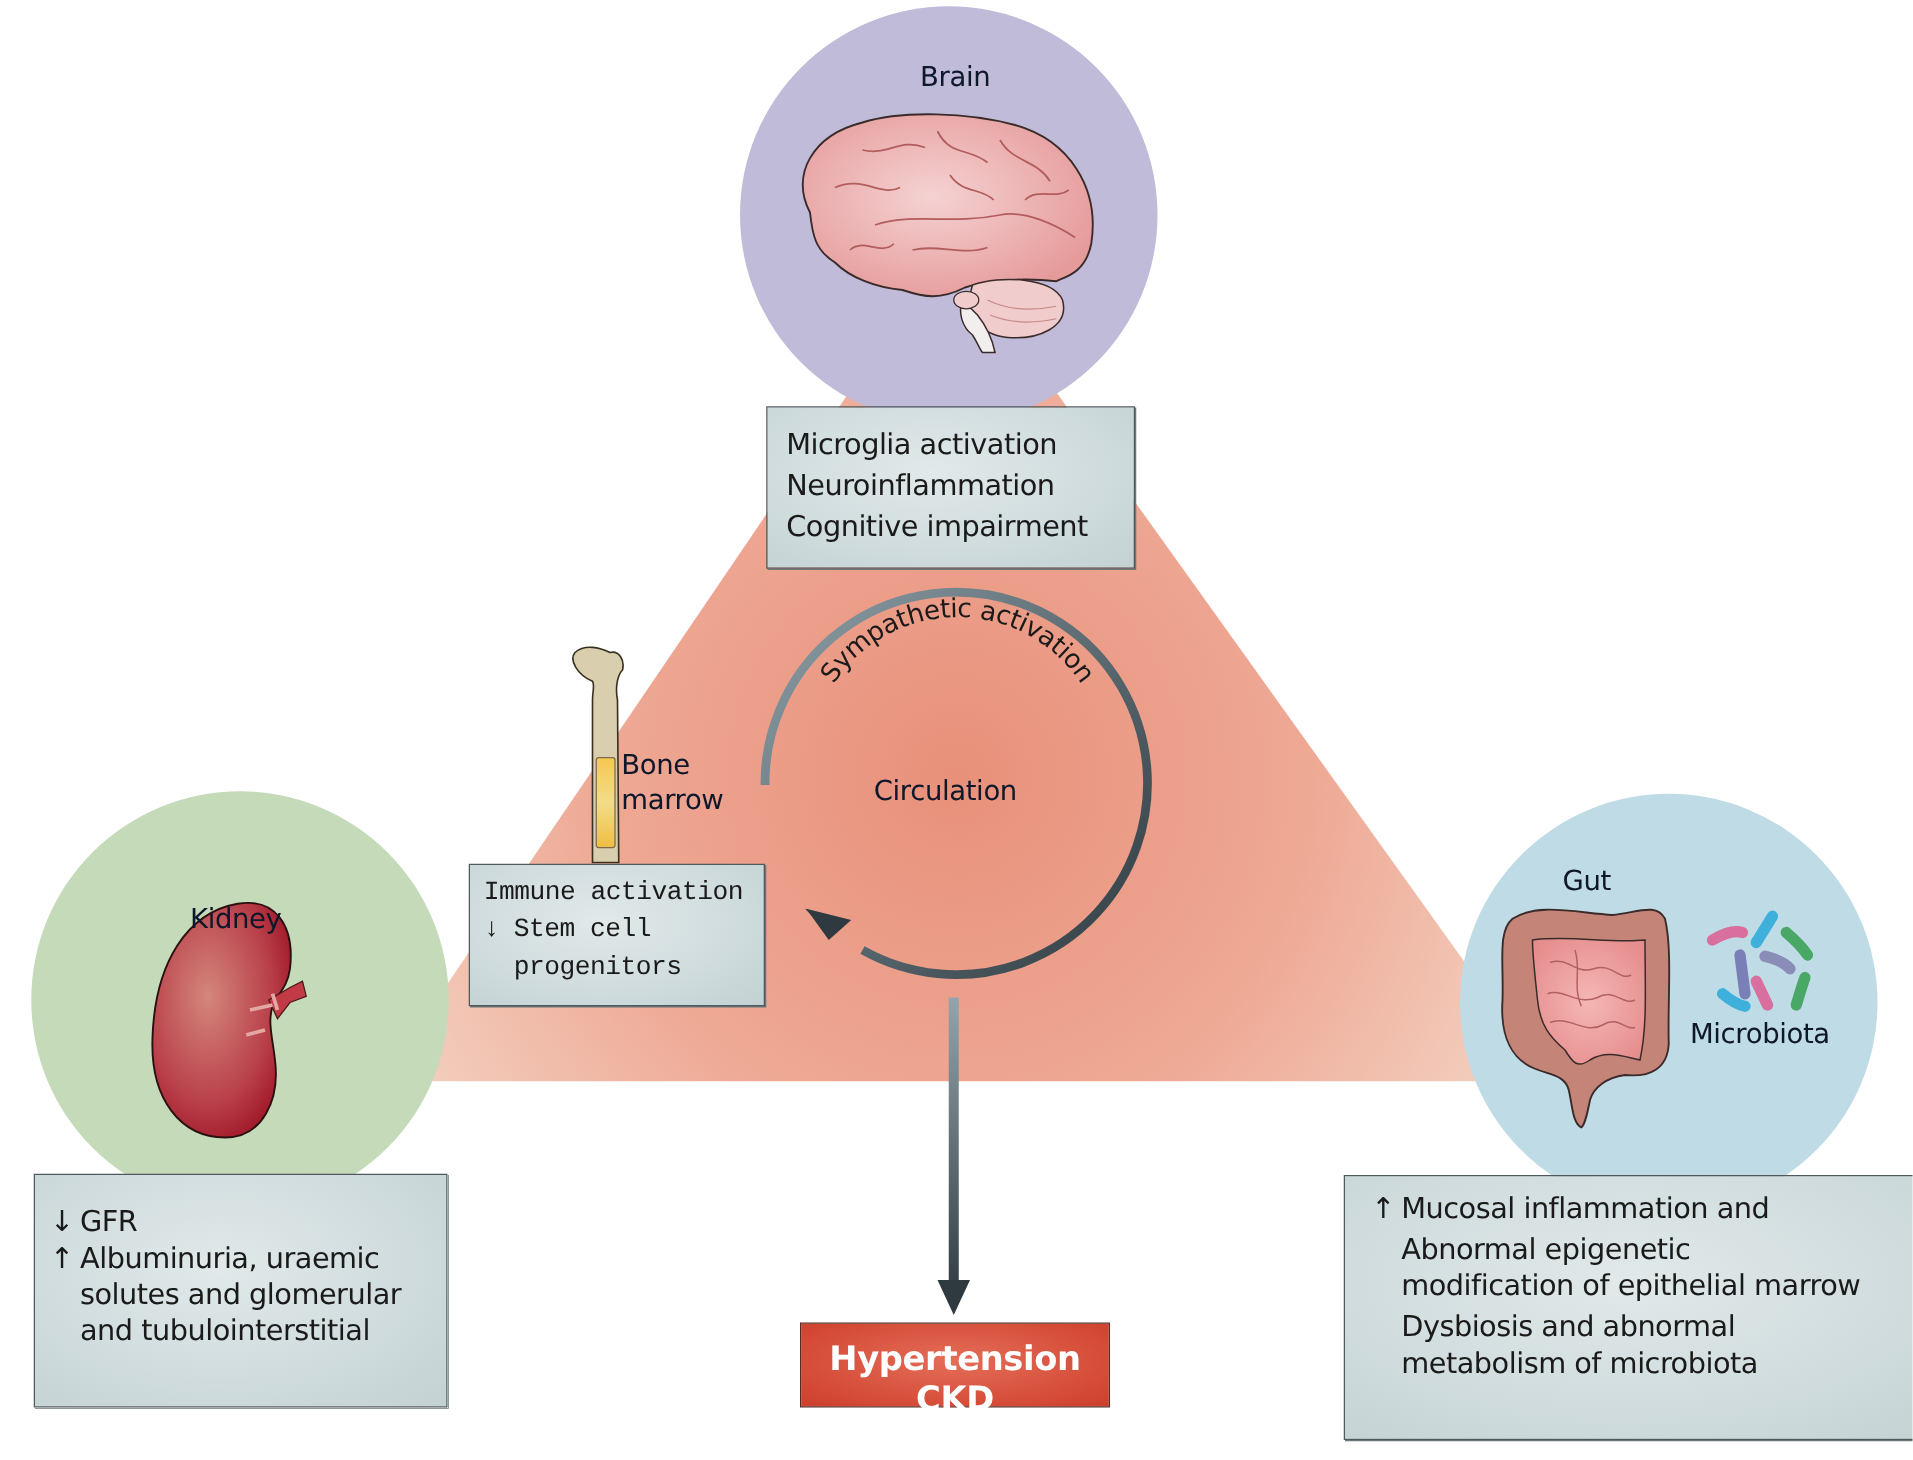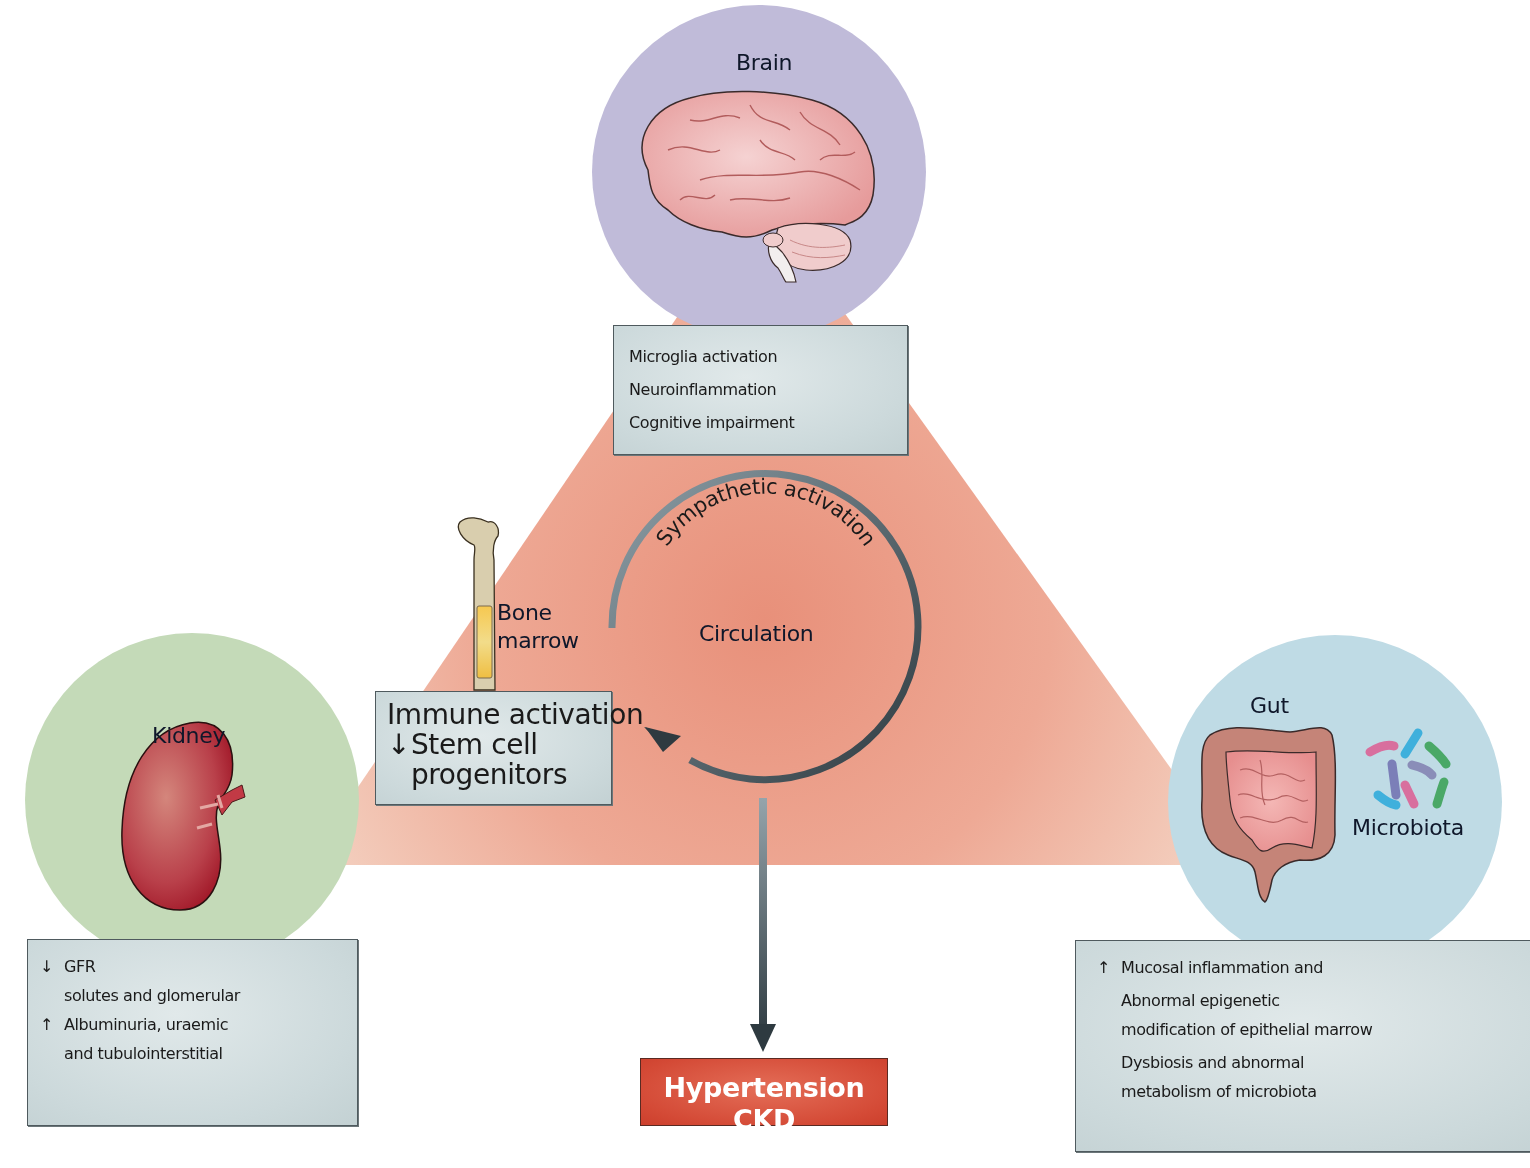--- a/index.html
+++ b/index.html
@@ -5,29 +5,29 @@
   html, body { margin: 0; padding: 0; background: #ffffff; }
   body { width: 1530px; height: 1168px; position: relative; overflow: hidden;
          font-family: "DejaVu Sans", sans-serif; color: #1a1a1a; }
   #canvas { position: absolute; left: 0; top: 0; width: 1530px; height: 1168px; }
   .label { position: absolute; font-size: 22px; color: #0f172a; white-space: nowrap; letter-spacing: -0.3px; }
   .box {
     position: absolute; box-sizing: border-box;
     border: 1.5px solid #4f5a5e;
     background: radial-gradient(ellipse at 45% 40%, #e1e9ea 0%, #ccd9db 70%, #c3d1d3 100%);
     box-shadow: 1px 1px 0 #6b7679;
-    font-size: 16px; line-height: 33px; color: #1a1a1a; letter-spacing: -0.4px;
+    font-size: 23px; line-height: 33px; color: #1a1a1a; letter-spacing: -0.4px;
   }
   .box .line { display: block; white-space: nowrap; }
   .box .arrow { display: inline-block; width: 24px; }
   .box .indent { padding-left: 24px; }
   .box .sp { margin-top: 4px; }
   #brain-box { left: 613px; top: 325px; width: 295px; height: 130px; padding: 14px 0 0 15px; }
-  #bone-box { left: 375px; top: 691px; width: 237px; height: 114px; padding: 8px 0 0 11px; font-size: 28px; line-height: 30px; }
-  #kidney-box { left: 27px; top: 939px; width: 331px; height: 187px; padding: 12px 0 0 12px; line-height: 29px; }
+  #bone-box { left: 375px; top: 691px; width: 237px; height: 114px; padding: 8px 0 0 11px; font-size: 21px; line-height: 30px; font-family: Liberation Mono, monospace; }
+  #kidney-box { left: 27px; top: 939px; width: 331px; height: 187px; padding: 24px 0 0 12px; line-height: 29px; }
   #gut-box { left: 1075px; top: 940px; width: 505px; height: 212px; padding: 12px 0 0 21px; line-height: 29px; }
   #outcome-box {
     position: absolute; left: 640px; top: 1058px; width: 248px; height: 68px; box-sizing: border-box;
     border: 1.5px solid #5a2a22;
     background: radial-gradient(ellipse at 50% 45%, #e46e58 0%, #d44a36 75%, #cc3f2c 100%);
     color: #ffffff; font-weight: bold; font-size: 27px; line-height: 32px; text-align: center; padding-top: 13px;
     letter-spacing: -0.3px;
   }
 </style>
 </head>
@@ -147,22 +147,22 @@
 </div>
 
 <div class="box" id="bone-box">
   <span class="line"><span>Immune activation</span></span>
   <span class="line"><span class="arrow">↓</span><span>Stem cell</span></span>
   <span class="line indent"><span>progenitors</span></span>
 </div>
 
 <div class="box" id="kidney-box">
   <span class="line"><span class="arrow">↓</span><span>GFR</span></span>
+  <span class="line"><span class="arrow">↑</span><span>Albuminuria, uraemic</span></span>
   <span class="line indent">solutes and glomerular</span>
-  <span class="line"><span class="arrow">↑</span><span>Albuminuria, uraemic</span></span>
   <span class="line indent">and tubulointerstitial</span>
 </div>
 
 <div class="box" id="gut-box">
   <span class="line"><span class="arrow">↑</span><span>Mucosal inflammation and</span></span>
   <span class="line indent sp">Abnormal epigenetic</span>
   <span class="line indent">modification of epithelial marrow</span>
   <span class="line indent sp">Dysbiosis and abnormal</span>
   <span class="line indent">metabolism of microbiota</span>
 </div>

